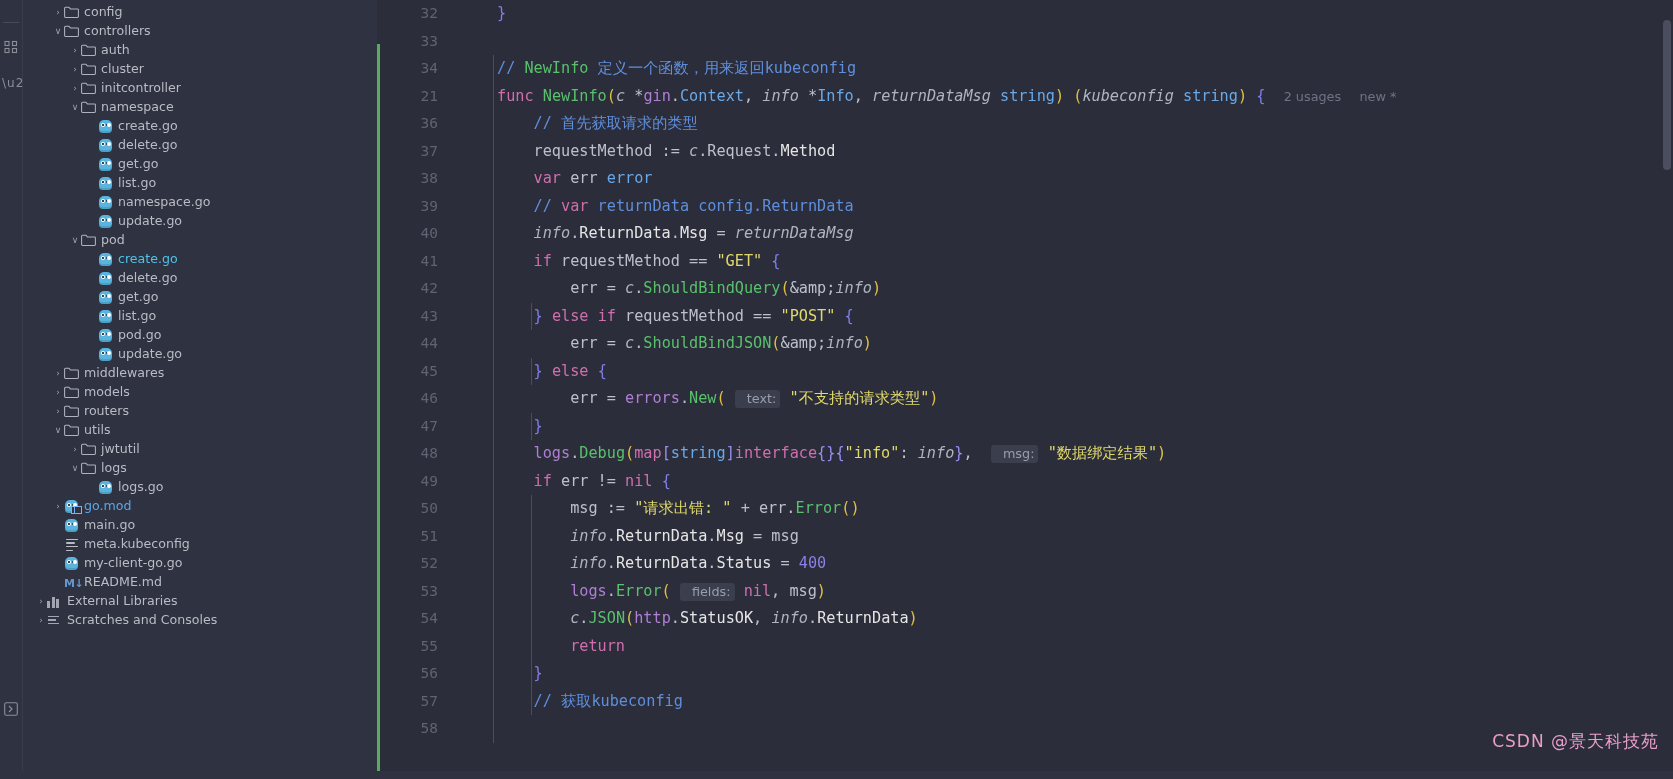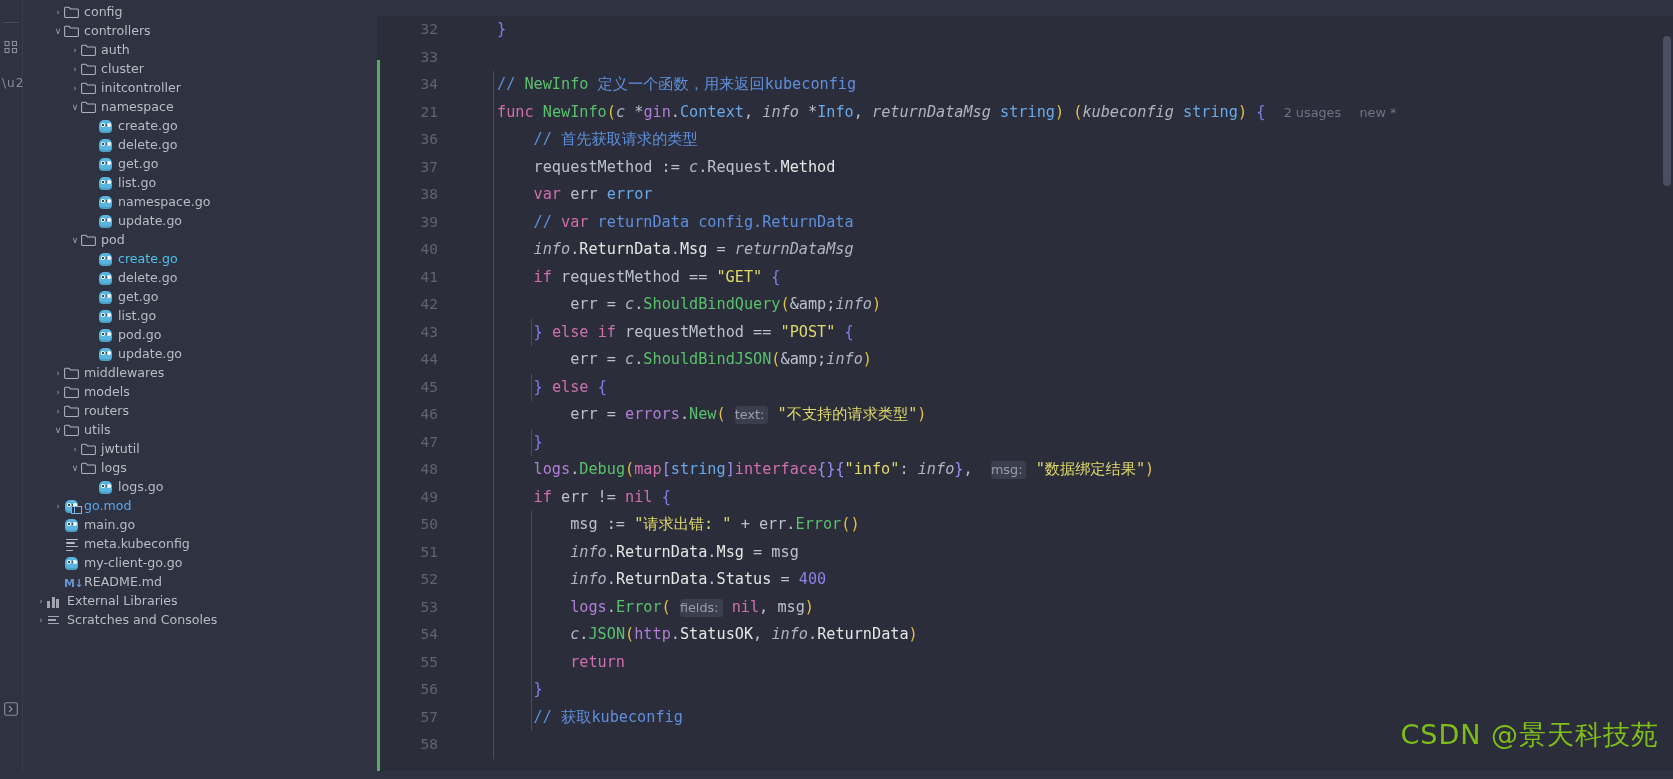--- a/index.html
+++ b/index.html
@@ -161,21 +161,20 @@
   .scratch-icon s:nth-child(2){ top: 4.5px; width: 8px; }
   .scratch-icon s:nth-child(3){ top: 8px; width: 11px; }
 
   
   .editor {
     flex: 1 1 auto;
     background: #2b2d3a;
     position: relative;
     overflow: hidden;
     display: flex;
-    margin-top: 16px;
   }
   .gutter {
     width: 78px;
     flex: 0 0 78px;
     background: #2b2d3a;
     position: relative;
     text-align: right;
     padding-top: 0px;
   }
   .gutter .ln {
@@ -229,36 +228,36 @@
   .brc2 { color: #9a8ff0; }
   .fld  { color: #e5e5e5; }        
   .pkg  { color: #b07fd4; }        
   .ital { font-style: italic; color: #b0b4c0; }
   .plain{ color: #bcc0cc; }
   .hint {
     background: #3b3e4d;
     color: #9a9dab;
     font-size: 12.8px;
     border-radius: 3px;
-    padding: 1px 4px 2px 0;
+    padding: 1px 4px 2px 12px;
     font-family: "DejaVu Sans", "Liberation Sans", sans-serif;
   }
   .usage {
     color: #707386;
     font-size: 12.8px;
     font-family: "DejaVu Sans", "Liberation Sans", sans-serif;
   }
 
   
   .watermark {
     position: absolute;
     right: 14px;
     bottom: 26px;
-    color: #84cc16;
-    font-size: 27px;
+    color: #f9a8d4;
+    font-size: 17px;
     letter-spacing: 1px;
     opacity: .92;
     user-select: none;
     font-family: "DejaVu Sans", "Liberation Sans", sans-serif;
   }
   .scrollstrip {
     position: absolute;
     right: 0; top: 0;
     width: 13px; height: 779px;
     background: #2b2d3a;

